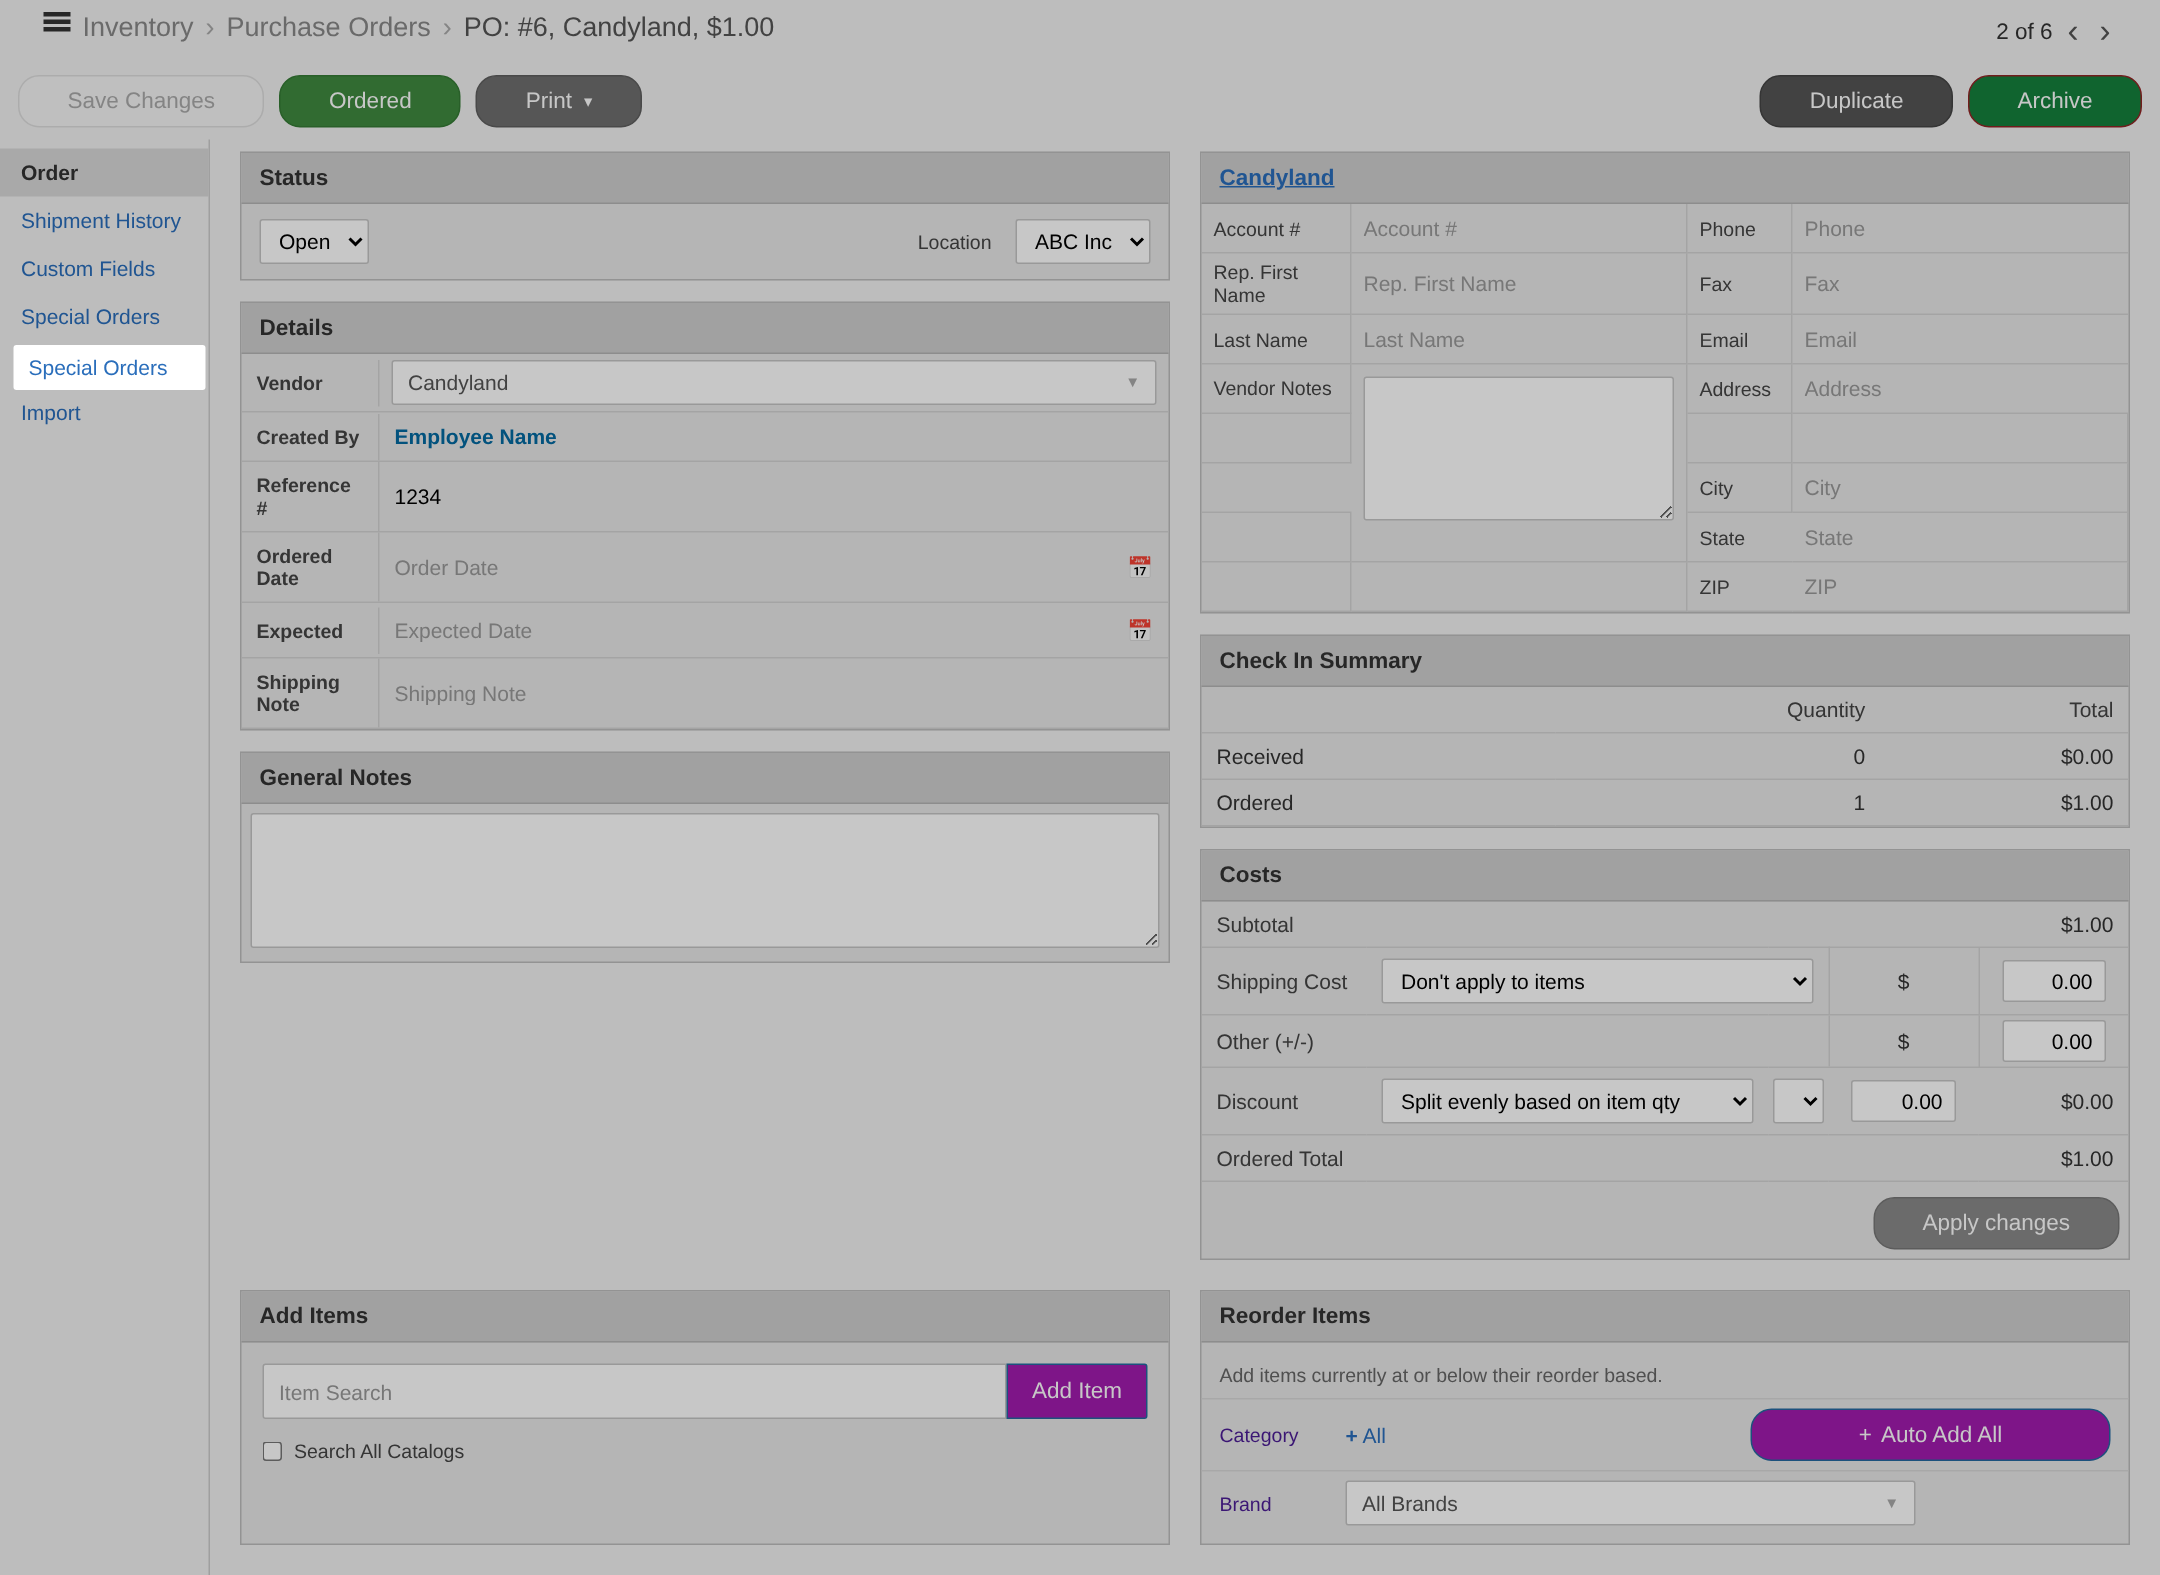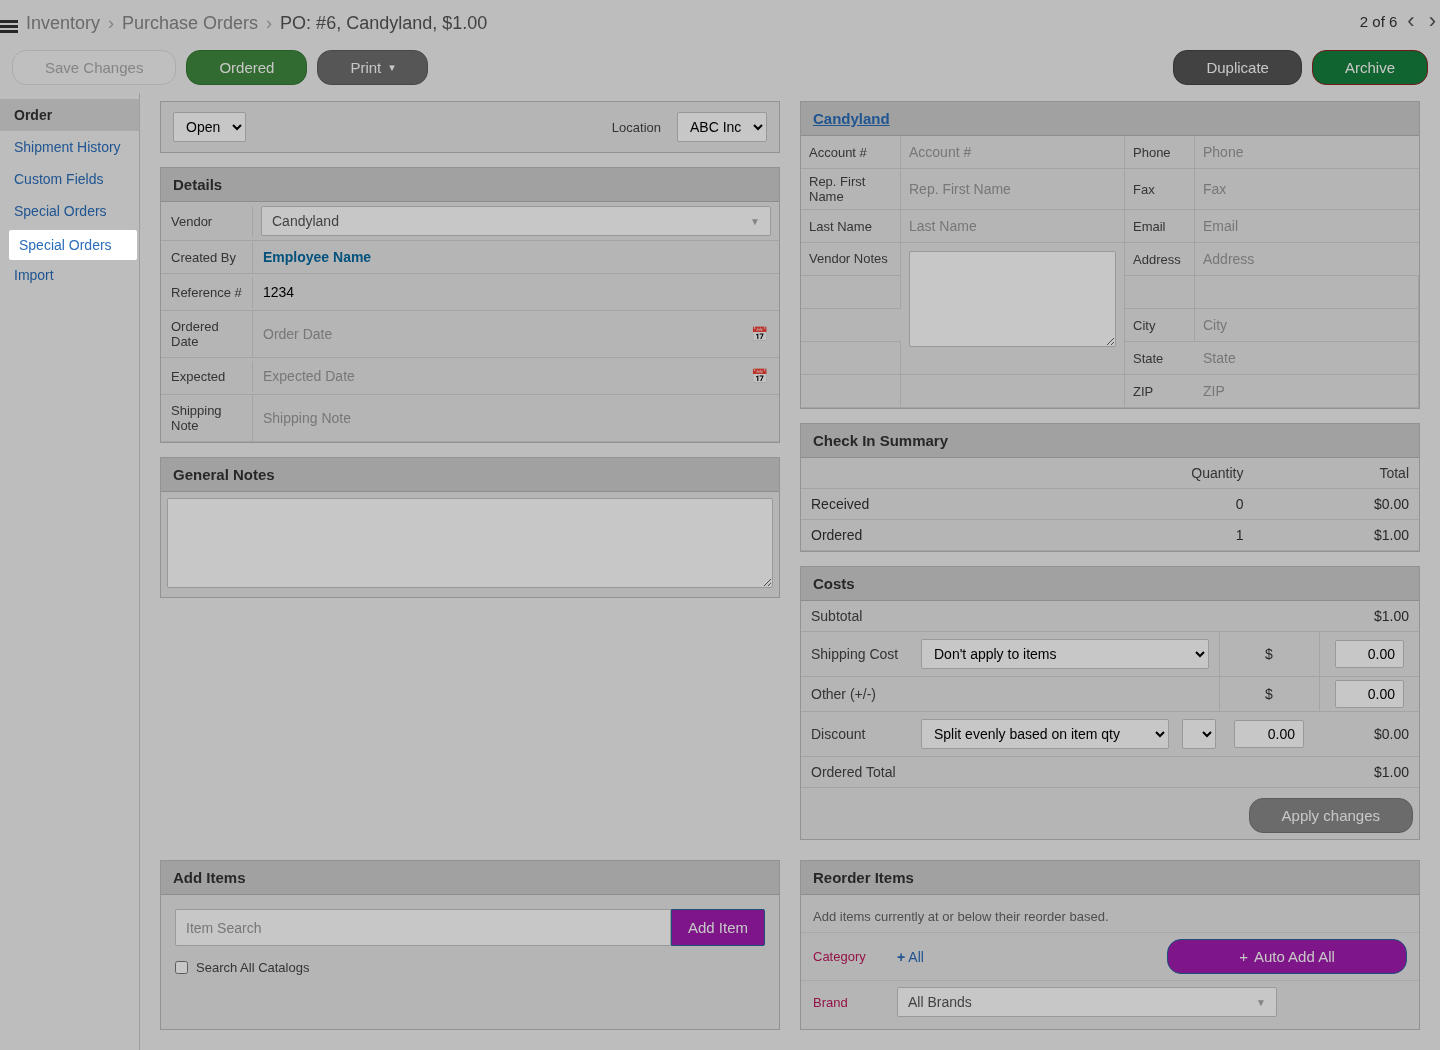--- a/index.html
+++ b/index.html
@@ -1,19 +1,19 @@
 <!DOCTYPE html>
 <html><head>
 <meta charset="utf-8">
 <style>
 * { box-sizing: border-box; margin: 0; padding: 0; }
 body { font-family: "Helvetica Neue", Helvetica, Arial, sans-serif; font-size: 14px; color: #333; background: #f2f2f2; position: relative; width: 1440px; height: 1050px; overflow: hidden; }
 .dim-overlay { position: absolute; inset: 0; background: rgba(0,0,0,0.22); z-index: 100; pointer-events: none; }
 .highlight { position: absolute; background: #fff; z-index: 101; border-radius: 2px; }
-.topbar { display: flex; align-items: flex-end; padding: 8px 0; gap: 8px; }
+.topbar { display: flex; align-items: flex-start; padding: 8px 29px; gap: 8px; }
 .hamburger-icon { width: 18px; height: 14px; display: inline-block; position: relative; }
 .hamburger-icon span { display: block; height: 3px; background: #333; margin-bottom: 2px; }
 .breadcrumb { display: flex; align-items: center; gap: 8px; font-size: 18px; color: #666; }
 .breadcrumb a { color: #888; text-decoration: none; }
 .breadcrumb .chev { color: #aaa; }
 .breadcrumb .current { color: #555; }
 .pager { margin-left: auto; display: flex; align-items: center; gap: 6px; color: #333; font-size: 15px; }
 .pager .arrow { font-size: 22px; color: #555; cursor: pointer; padding: 0 4px; }
 .actionbar { display: flex; align-items: center; padding: 8px 12px; gap: 10px; }
 .btn { display: inline-flex; align-items: center; padding: 8px 32px; border-radius: 14px; font-size: 15px; border: 1px solid #ccc; background: #fff; cursor: pointer; }
@@ -33,21 +33,21 @@
 .panel { border: 1px solid #bdbdbd; background: #e8e8e8; }
 .panel-header { background: #cfcfcf; padding: 8px 12px; font-weight: 600; font-size: 15px; border-bottom: 1px solid #b5b5b5; }
 .panel-header.vendor-link a { color: #2a6ebb; font-weight: 600; }
 input[type=text], select, textarea { width: 100%; padding: 5px 8px; border: 1px solid #c5c5c5; background: #fff; font-size: 14px; border-radius: 2px; }
 input[type=text]::placeholder, textarea::placeholder { color: #999; }
 textarea { resize: both; min-height: 90px; }
 .status-row { display: flex; align-items: center; padding: 10px 12px; gap: 16px; }
 .status-row label { font-size: 13px; color: #444; }
 .status-row select { width: auto; min-width: 70px; }
 .details-row { display: flex; align-items: center; border-bottom: 1px solid #d3d3d3; }
-.details-row .lbl { width: 92px; padding: 8px 10px; font-size: 13px; color: #444; border-right: 1px solid #d3d3d3; }
+.details-row .lbl { width: 92px; padding: 8px 10px; font-size: 13px; color: #444; border-right: 1px solid #d3d3d3; font-weight: bold; }
 .details-row .val { flex: 1; padding: 4px 8px; }
 .details-row .val.static { padding: 8px 10px; color: #0369a1; }
 .details-row input { border: none; background: transparent; padding: 6px 2px; }
 .cal-icon { color: #aaa; padding-right: 10px; }
 .vendor-grid { display: grid; grid-template-columns: 100px 1fr 70px 1fr; }
 .vendor-grid > div { border-bottom: 1px solid #d3d3d3; border-right: 1px solid #d3d3d3; padding: 5px 8px; display: flex; align-items: center; font-size: 13px; }
 .vendor-grid > div:nth-child(4n) { border-right: none; }
 .vendor-grid .lbl { color: #444; }
 .vendor-grid input { border: none; background: transparent; width: 100%; padding: 3px 0; }
 .vendor-grid textarea { border: 1px solid #c5c5c5; background: #fff; width: 100%; min-height: 96px; font-size: 13px; }
@@ -64,21 +64,21 @@
 .costs-table .input-cell { width: 100px; padding: 3px 15px; }
 .apply-row { text-align: right; padding: 10px 6px 6px 0; }
 .add-items-body { padding: 14px; }
 .search-row { display: flex; gap: 0; }
 .search-row input { flex: 1; border-radius: 2px 0 0 2px; padding: 9px 10px; }
 .search-row .btn-blue { border-radius: 0 2px 2px 0; padding: 9px 16px; }
 .checkbox-row { margin-top: 14px; font-size: 13px; color: #444; display: flex; gap: 8px; align-items: center; }
 .reorder-body { padding: 6px 0; }
 .reorder-hint { padding: 8px 12px; color: #666; font-size: 13px; }
 .reorder-row { display: flex; align-items: center; padding: 6px 12px; border-top: 1px solid #d8d8d8; gap: 14px; }
-.reorder-row .lbl { width: 70px; font-size: 13px; color: #be185d; }
+.reorder-row .lbl { width: 70px; font-size: 13px; color: #4c1d95; }
 .link-blue { color: #2a6ebb; cursor: pointer; font-size: 14px; }
 .btn-wide { flex: 0 0 auto; width: 240px; justify-content: center; }
 .col-left { display: flex; flex-direction: column; gap: 14px; }
 .col-right { display: flex; flex-direction: column; gap: 14px; }
 .dropdown-like { display: flex; align-items: center; justify-content: space-between; background: #fff; border: 1px solid #c5c5c5; padding: 6px 10px; border-radius: 2px; cursor: pointer; font-size: 14px; color: #555; }
 .dropdown-like .tri { color: #aaa; font-size: 10px; }
 </style>
 </head>
 <body>
 
@@ -122,20 +122,21 @@
     <span class="side-item">Special Orders</span>
     <span class="side-item">Email</span>
     <span class="side-item">Import</span>
   </div>
 
   <div class="content">
 
     <div class="col-left">
 
       <div class="panel">
+        <div class="panel-header">Status</div>
         <div class="status-row">
           <select><option>Open</option></select>
           <div class="spacer"></div>
           <label>Location</label>
           <select><option>ABC Inc</option></select>
         </div>
       </div>
 
       <div class="panel">
         <div class="panel-header">Details</div>

